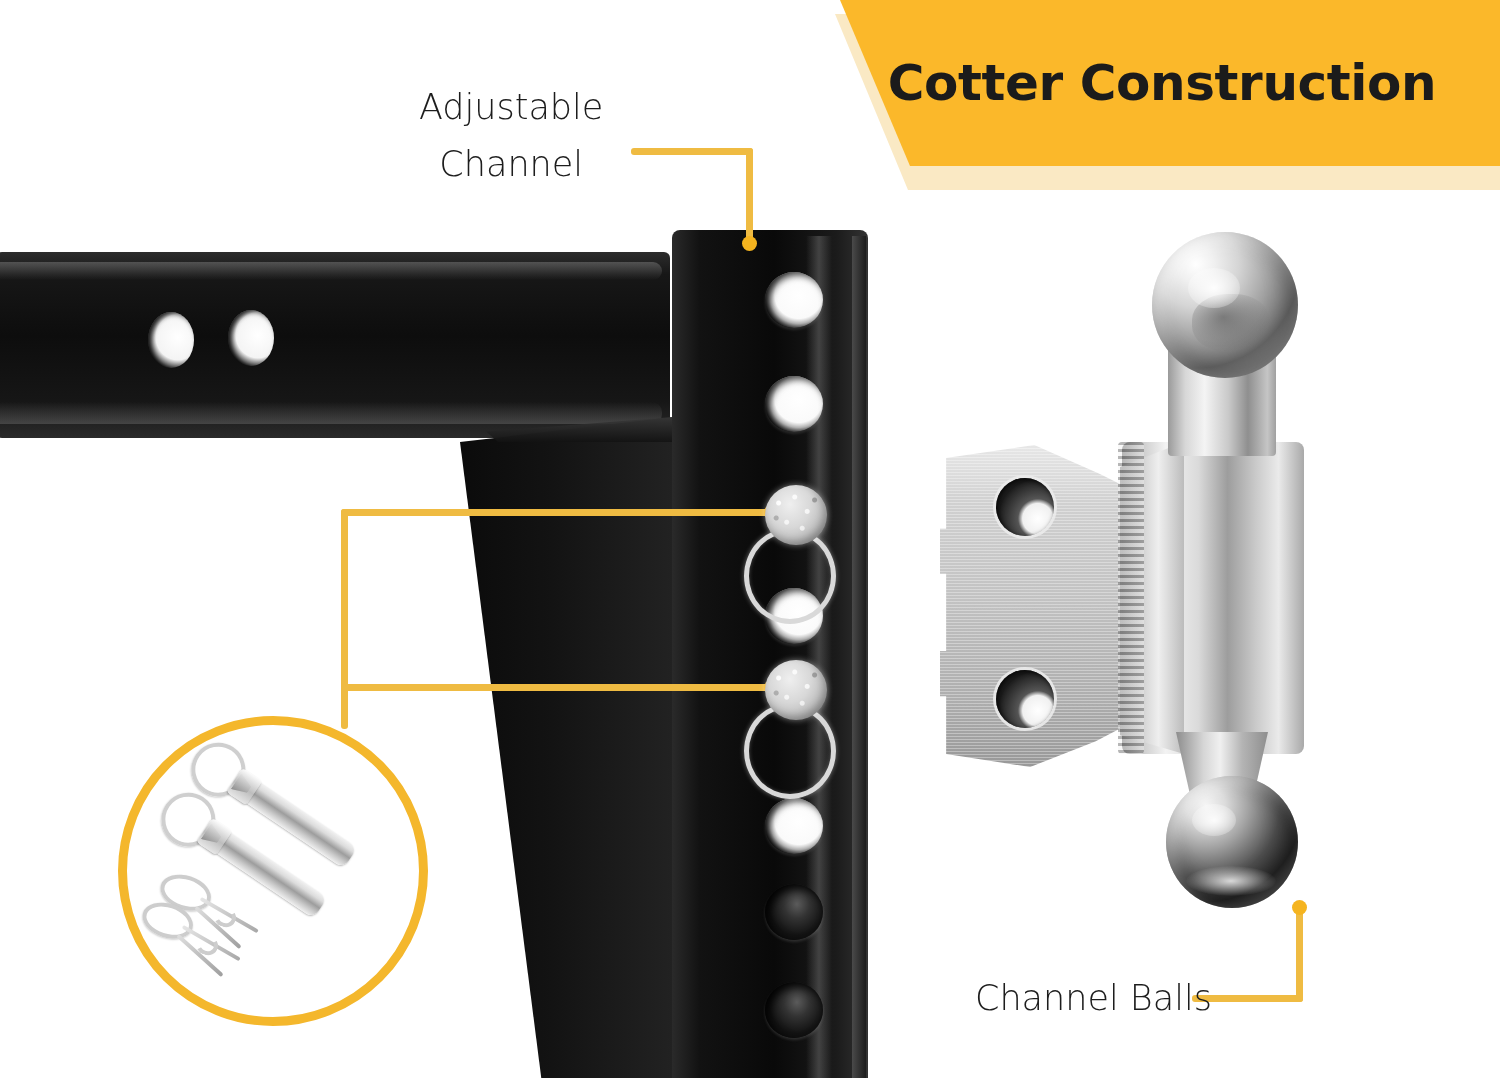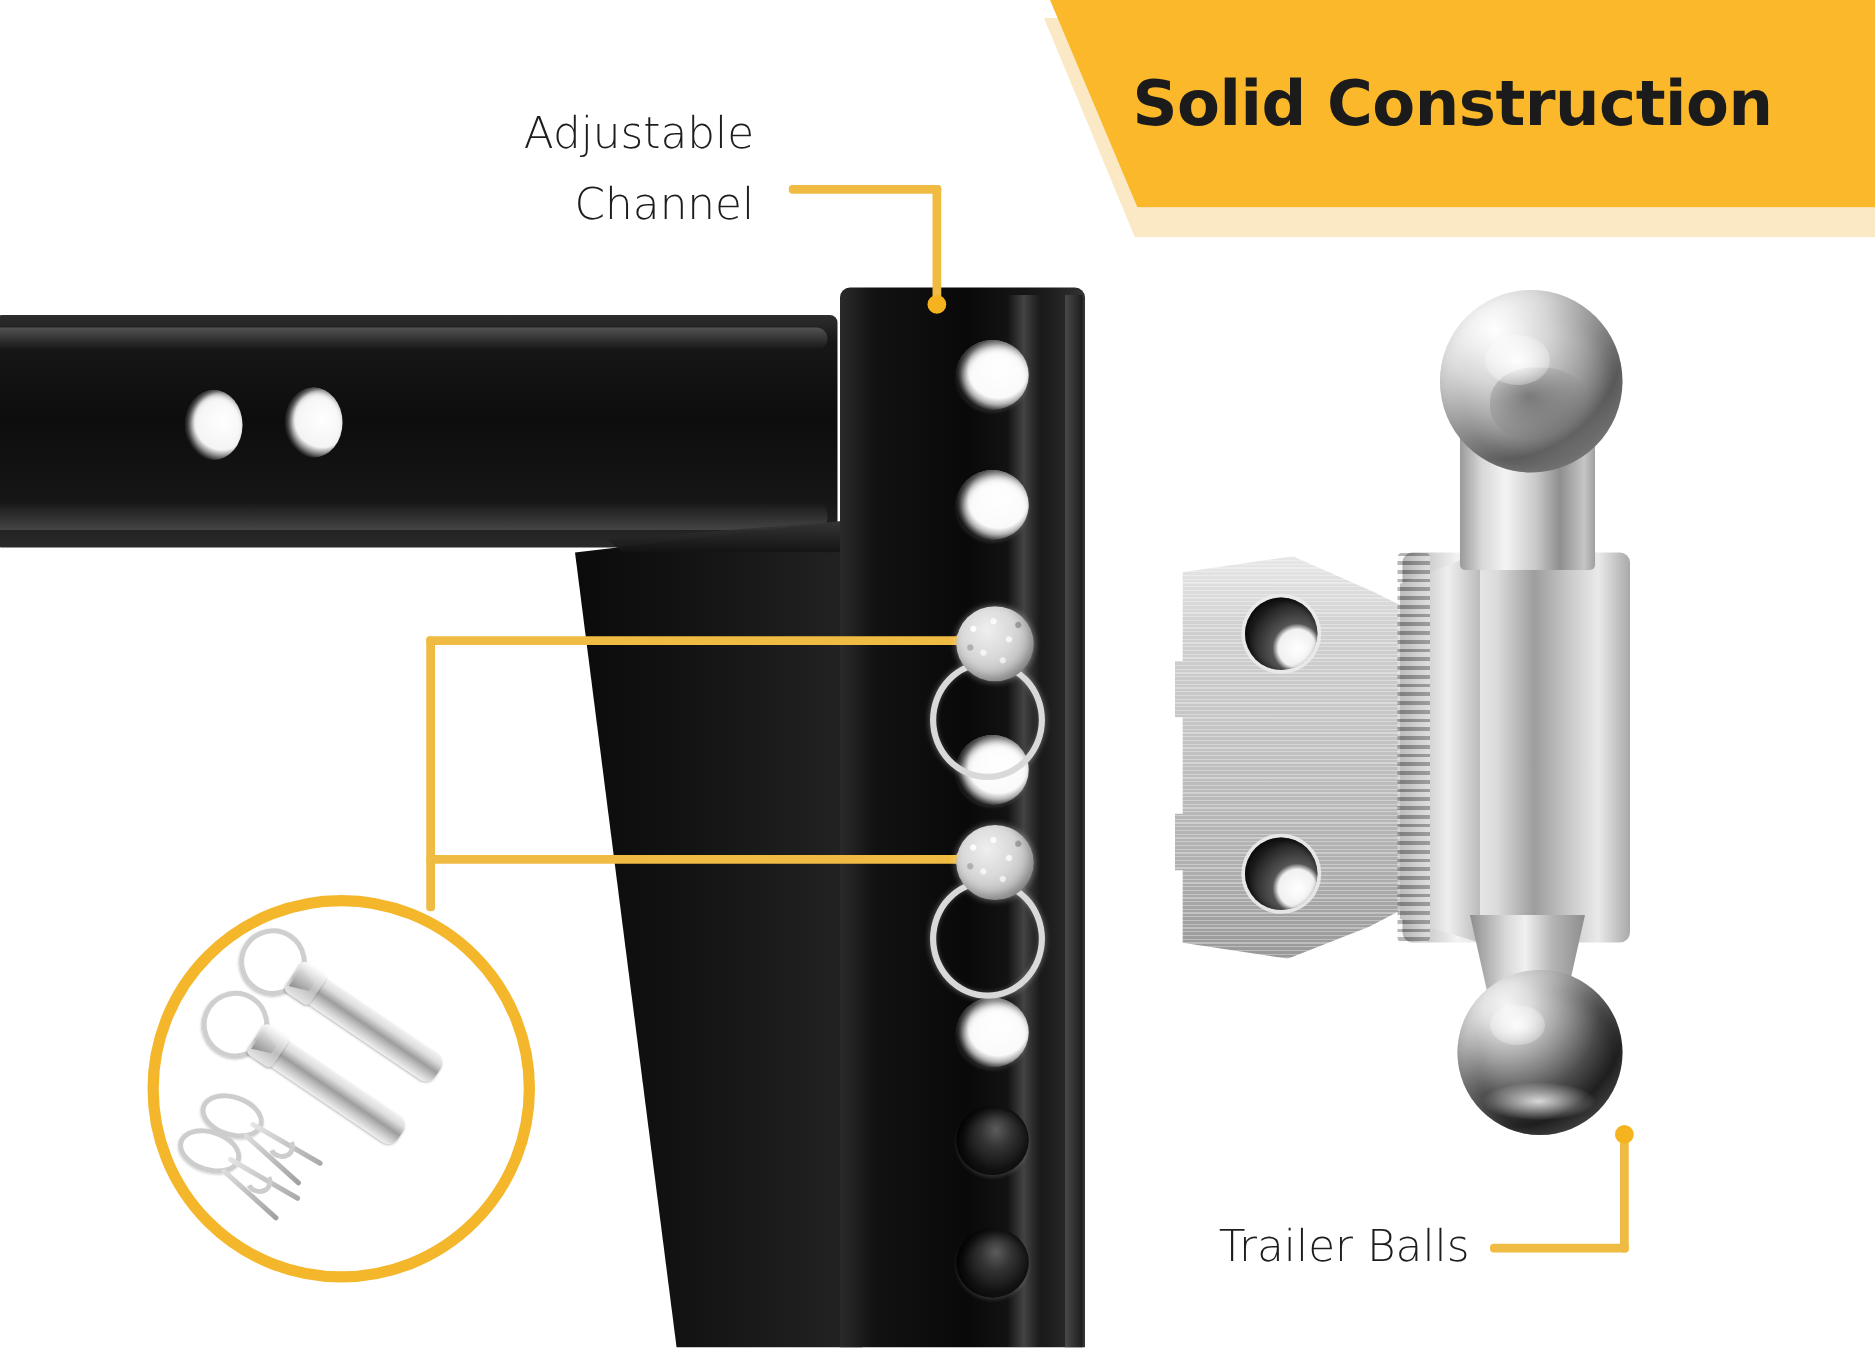--- a/index.html
+++ b/index.html
@@ -36,21 +36,21 @@
 
   
   .label{
     position:absolute;
     color:#1d1d1d;
     font-size:35px;
     font-weight:300;
     line-height:1.62;
     white-space:pre;
   }
-  #lbl-adjustable{left:419px;top:79px;text-align:right;}
+  #lbl-adjustable{left:419px;top:79px;text-align:center;}
   #lbl-cotter{left:124px;top:570px;text-align:left;}
   #lbl-trailer{left:975px;top:970px;text-align:left;}
 
   
   .ld{position:absolute;background:#EFBB42;}
   .dot{position:absolute;width:15px;height:15px;border-radius:50%;background:#F5B41F;}
 
   
   #ld-adj-h{left:631px;top:148px;width:122px;height:7px;border-radius:3px;}
   #ld-adj-v{left:746px;top:148px;width:7px;height:96px;border-radius:3px;}
@@ -401,22 +401,22 @@
   <div class="dot" id="dot-cot2"></div>
 
   <div class="ld" id="ld-tb-h"></div>
   <div class="ld" id="ld-tb-v"></div>
   <div class="dot" id="dot-tb"></div>
 
   <div class="label" id="lbl-adjustable">Adjustable
 Channel</div>
 
 
-  <div class="label" id="lbl-trailer">Trailer Balls</div>
+  <div class="label" id="lbl-trailer">Channel Balls</div>
 
   <div class="banner-wrap">
     <div class="banner-shadow"></div>
     <div class="banner-main">
-      <div class="banner-title">Solid Construction</div>
+      <div class="banner-title">Cotter Construction</div>
     </div>
   </div>
 
 </div>
 
 </body></html>

